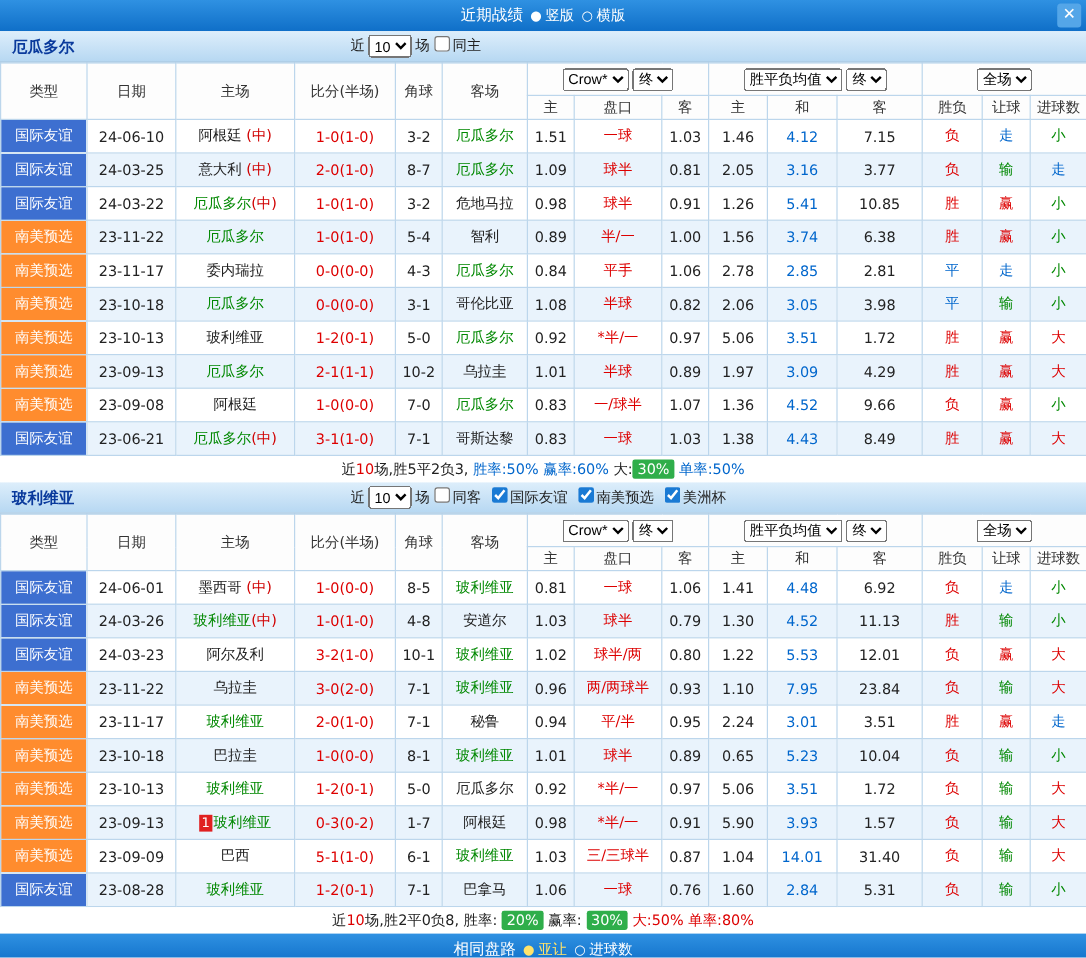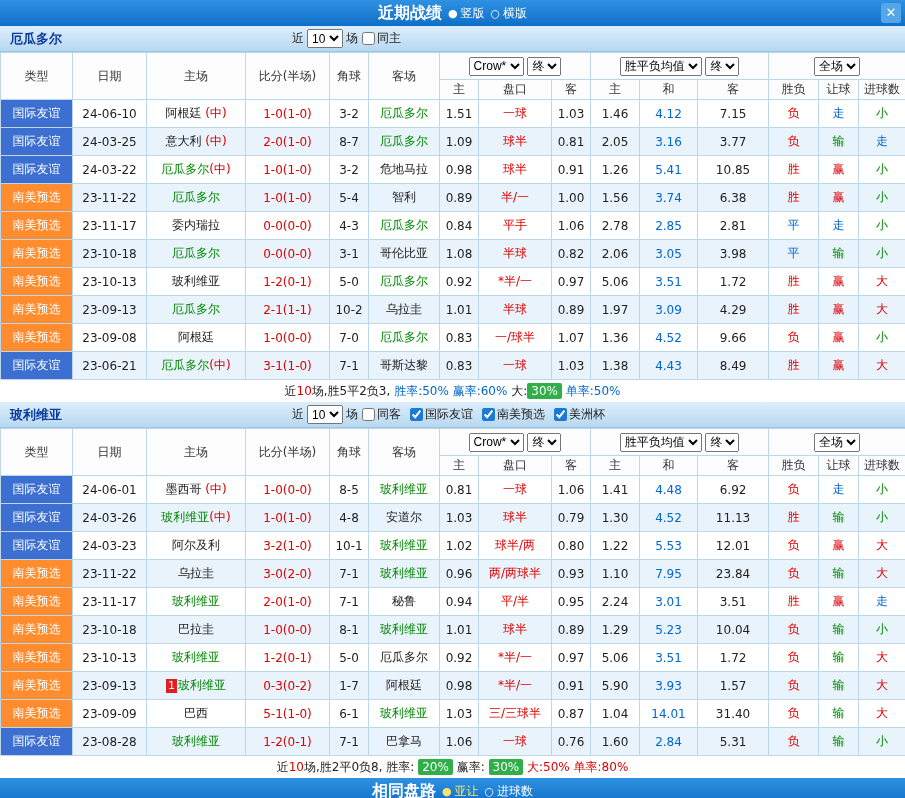--- a/index.html
+++ b/index.html
@@ -2,35 +2,35 @@
 <html><head>
 <meta charset="utf-8">
 <style>
   * { margin:0; padding:0; box-sizing:border-box; }
   html,body { width:905px; height:798px; overflow:hidden; background:#fff;
     font-family:"DejaVu Sans","Liberation Sans",sans-serif; font-size:12px; color:#222; }
 
   
   .bluebar { height:26px; background:linear-gradient(#2f91e2,#0f6fc8); color:#fff;
     display:flex; align-items:center; justify-content:center; position:relative; }
-  .bluebar .title { font-weight:bold; font-size:16px; }
+  .bluebar .title { font-weight:normal; font-size:13px; }
   .radio-opt { display:inline-flex; align-items:center; margin-left:6px; cursor:pointer; }
   .radio-opt .dot { font-size:11px; margin-right:3px; }
   .opt-gold { color:#ffe36b; }
   .close-btn { position:absolute; right:4px; top:3px; width:20px; height:20px;
     background:#5fachide; background:#54a6e8; color:#fff; text-align:center; line-height:19px;
     border-radius:3px; font-size:13px; cursor:pointer; }
 
   
   .section-bar { height:26px; background:linear-gradient(#ddeefb,#b7d8f2);
     border-bottom:1px solid #9fc4e2; display:flex; align-items:center; position:relative; }
   .team-name { color:#0a3a9c; font-weight:bold; font-size:13px; padding:0 10px; }
   .filters { position:absolute; left:292px; display:flex; align-items:center; white-space:nowrap; }
   .filters select { margin:0 3px; font-size:12px; height:19px; }
-  .filters label { display:inline-flex; align-items:center; margin-right:5px; cursor:pointer; }
+  .filters label { display:inline-flex; margin-right:5px; cursor:pointer; }
   .filters input[type=checkbox] { width:13px; height:13px; margin:0 2px 0 4px; accent-color:#1a7ad4; }
 
   
   table { border-collapse:collapse; width:905px; table-layout:fixed; }
   td { border:1px solid #bcd6ec; text-align:center; overflow:hidden; white-space:nowrap; }
   thead td { background:#fdfdfd; color:#333; }
   thead .drop-row td { height:27px; }
   thead .sub-row td { height:20px; }
   thead select { font-size:12px; height:19px; max-width:95px; }
   tbody td { height:28px; }
@@ -460,21 +460,21 @@
       <tr>
         <td class="type-orange">南美预选</td>
         <td>23-10-18</td>
         <td><span>巴拉圭</span></td>
         <td class="score">1-0(0-0)</td>
         <td>8-1</td>
         <td><span class="focal">玻利维亚</span></td>
         <td>1.01</td>
         <td class="handicap">球半</td>
         <td>0.89</td>
-        <td>1.29</td>
+        <td>0.65</td>
         <td class="c-blue">5.23</td>
         <td>10.04</td>
         <td class="c-red">负</td>
         <td class="c-green">输</td>
         <td class="c-green">小</td>
       </tr>
       <tr>
         <td class="type-orange">南美预选</td>
         <td>23-10-13</td>
         <td><span class="focal">玻利维亚</span></td>

